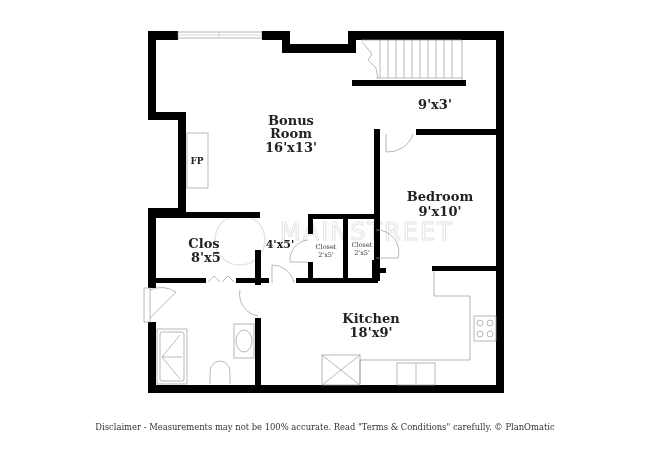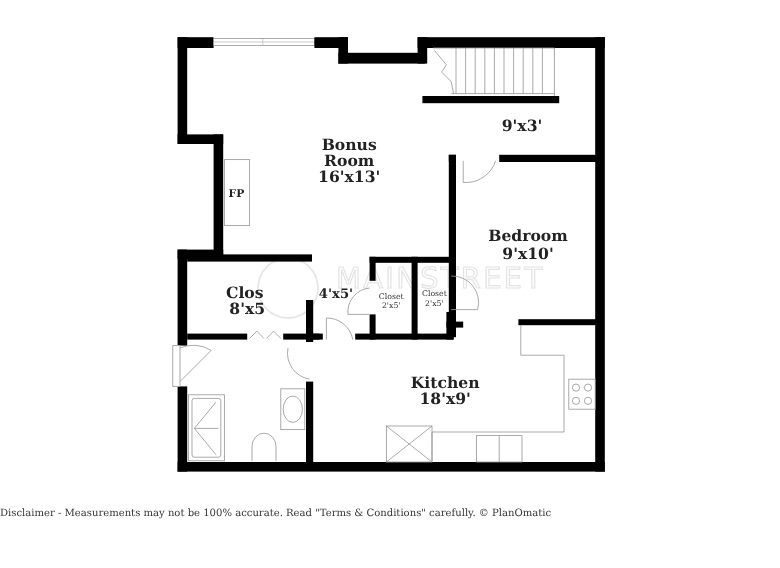--- a/index.html
+++ b/index.html
@@ -1,20 +1,20 @@
 <!DOCTYPE html>
 <html><head>
 <meta charset="utf-8">
 <style>
   html, body { margin:0; padding:0; background:#ffffff; }
   body { width:650px; height:473px; position:relative; overflow:hidden; font-family:"DejaVu Serif", serif; }
   #plan { position:absolute; left:0; top:0; width:650px; height:473px; }
   .room-label { font-family:"DejaVu Serif", serif; font-weight:bold; fill:#222; text-anchor:middle; }
   .small-label { font-family:"DejaVu Serif", serif; fill:#333; text-anchor:middle; }
-  .disclaimer { position:absolute; left:0; width:650px; top:422px; text-align:left; font-family:"DejaVu Serif", serif; font-size:8.4px; color:#333; }
+  .disclaimer { position:absolute; left:0; width:650px; top:422px; text-align:center; font-family:"DejaVu Serif", serif; font-size:8.4px; color:#333; }
   .watermark { font-family:"DejaVu Sans", sans-serif; font-size:24px; fill:none; stroke:#e4e4e4; stroke-width:1; letter-spacing:2px; }
 </style>
 </head>
 <body>
 
 <svg id="plan" viewBox="0 0 650 473" xmlns="http://www.w3.org/2000/svg">
 
   <g>
     <circle cx="240" cy="240" r="25" fill="none" stroke="#e6e6e6" stroke-width="1.5"></circle>
     <text class="watermark" x="280" y="240">MAINSTREET</text>

